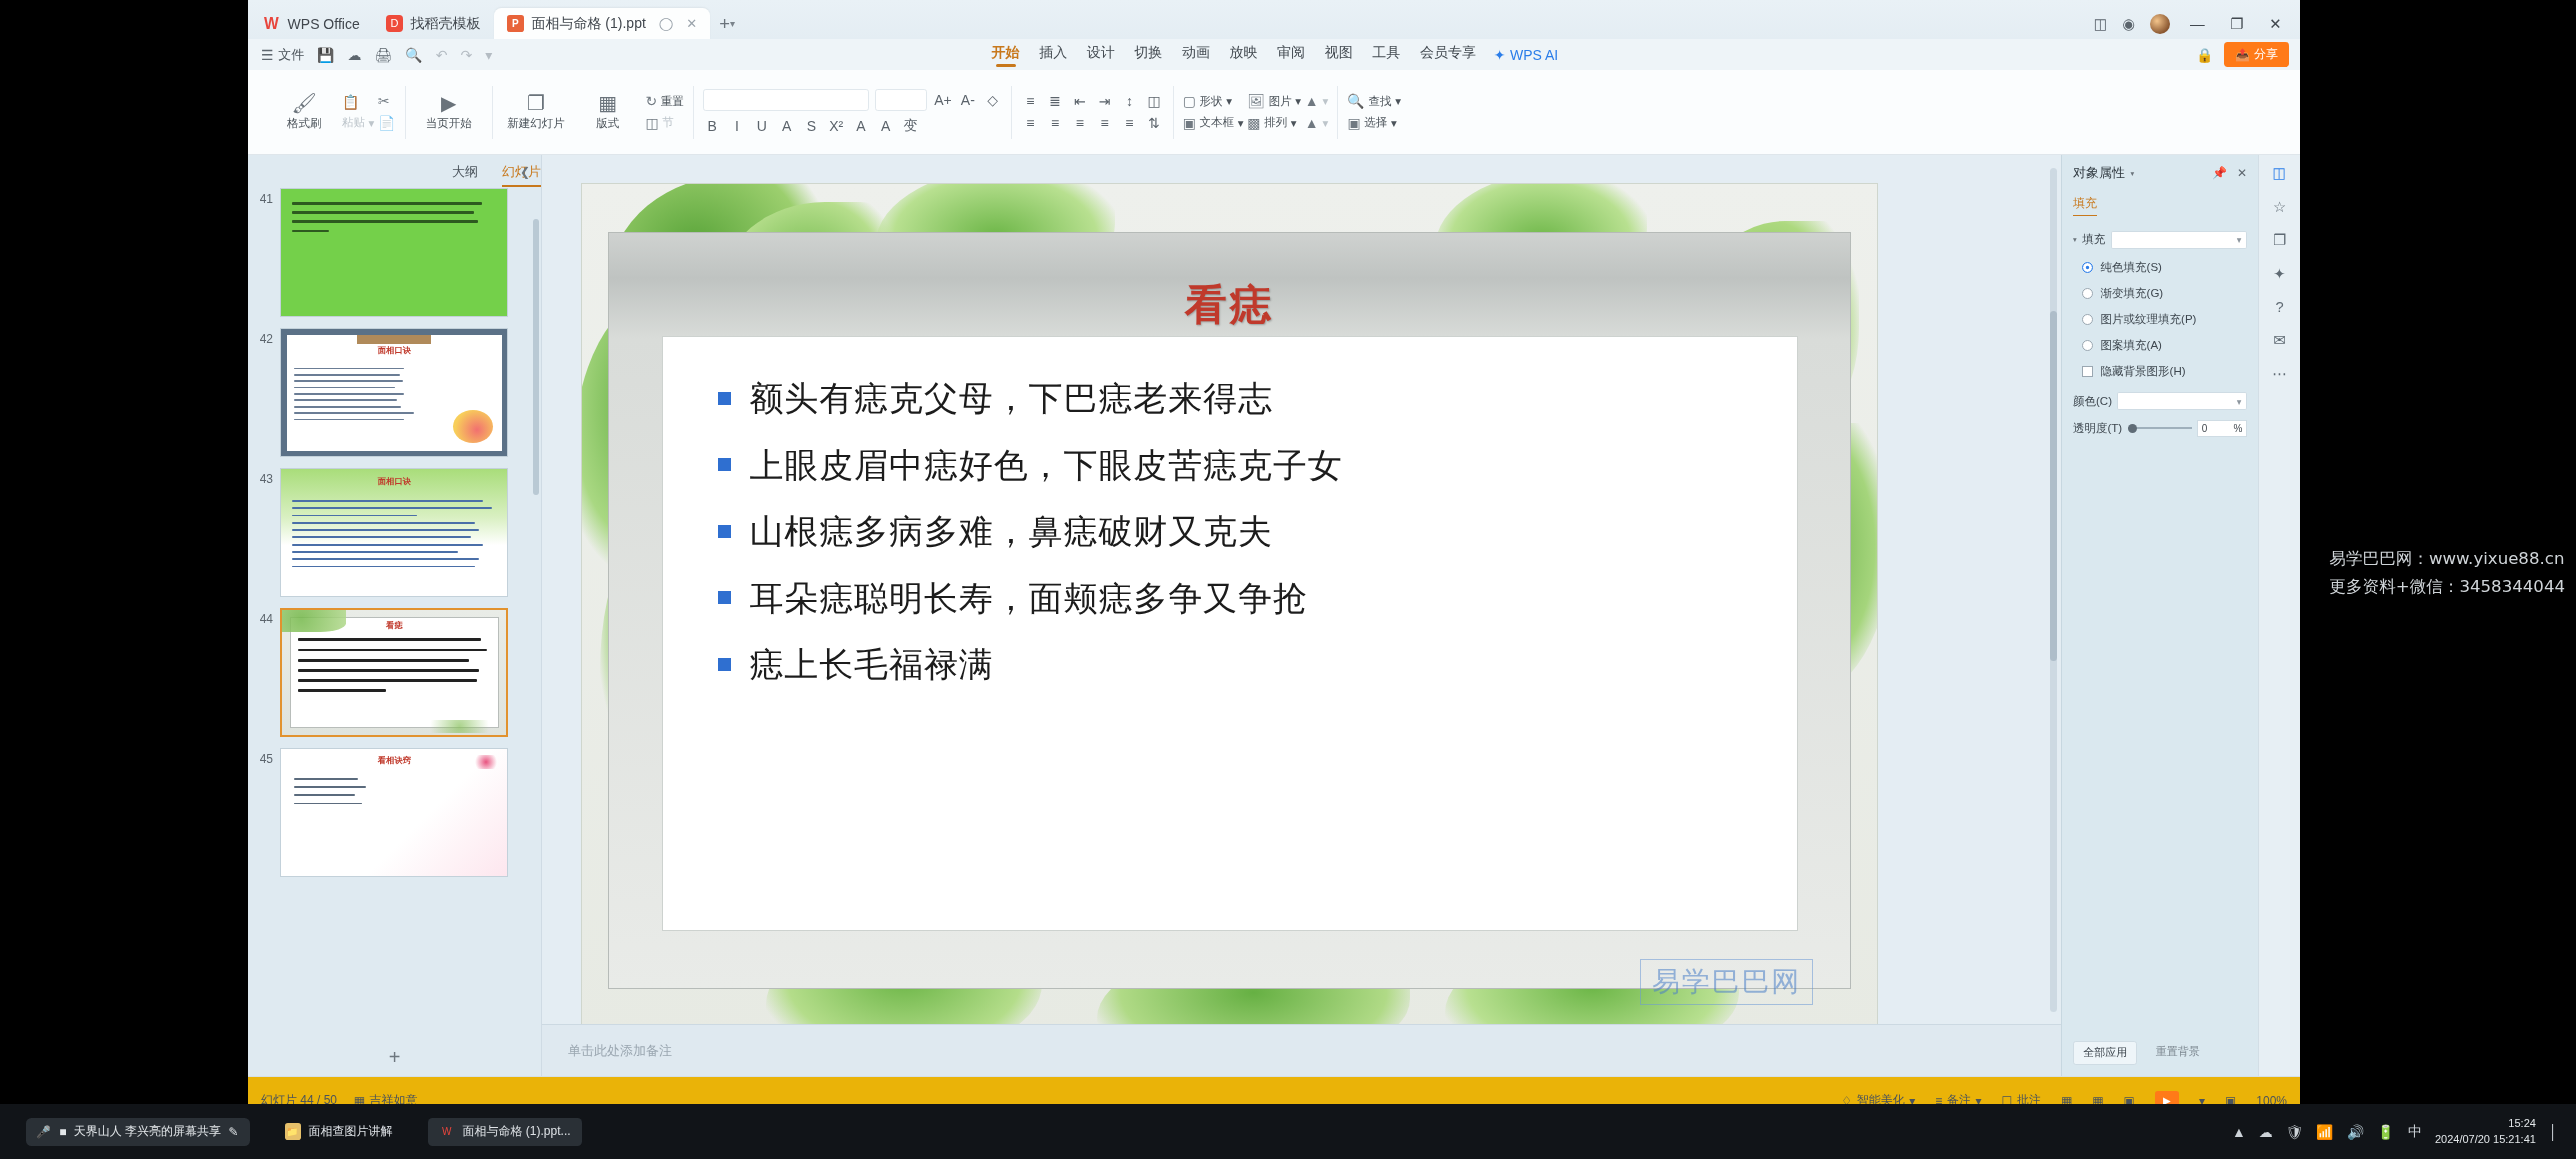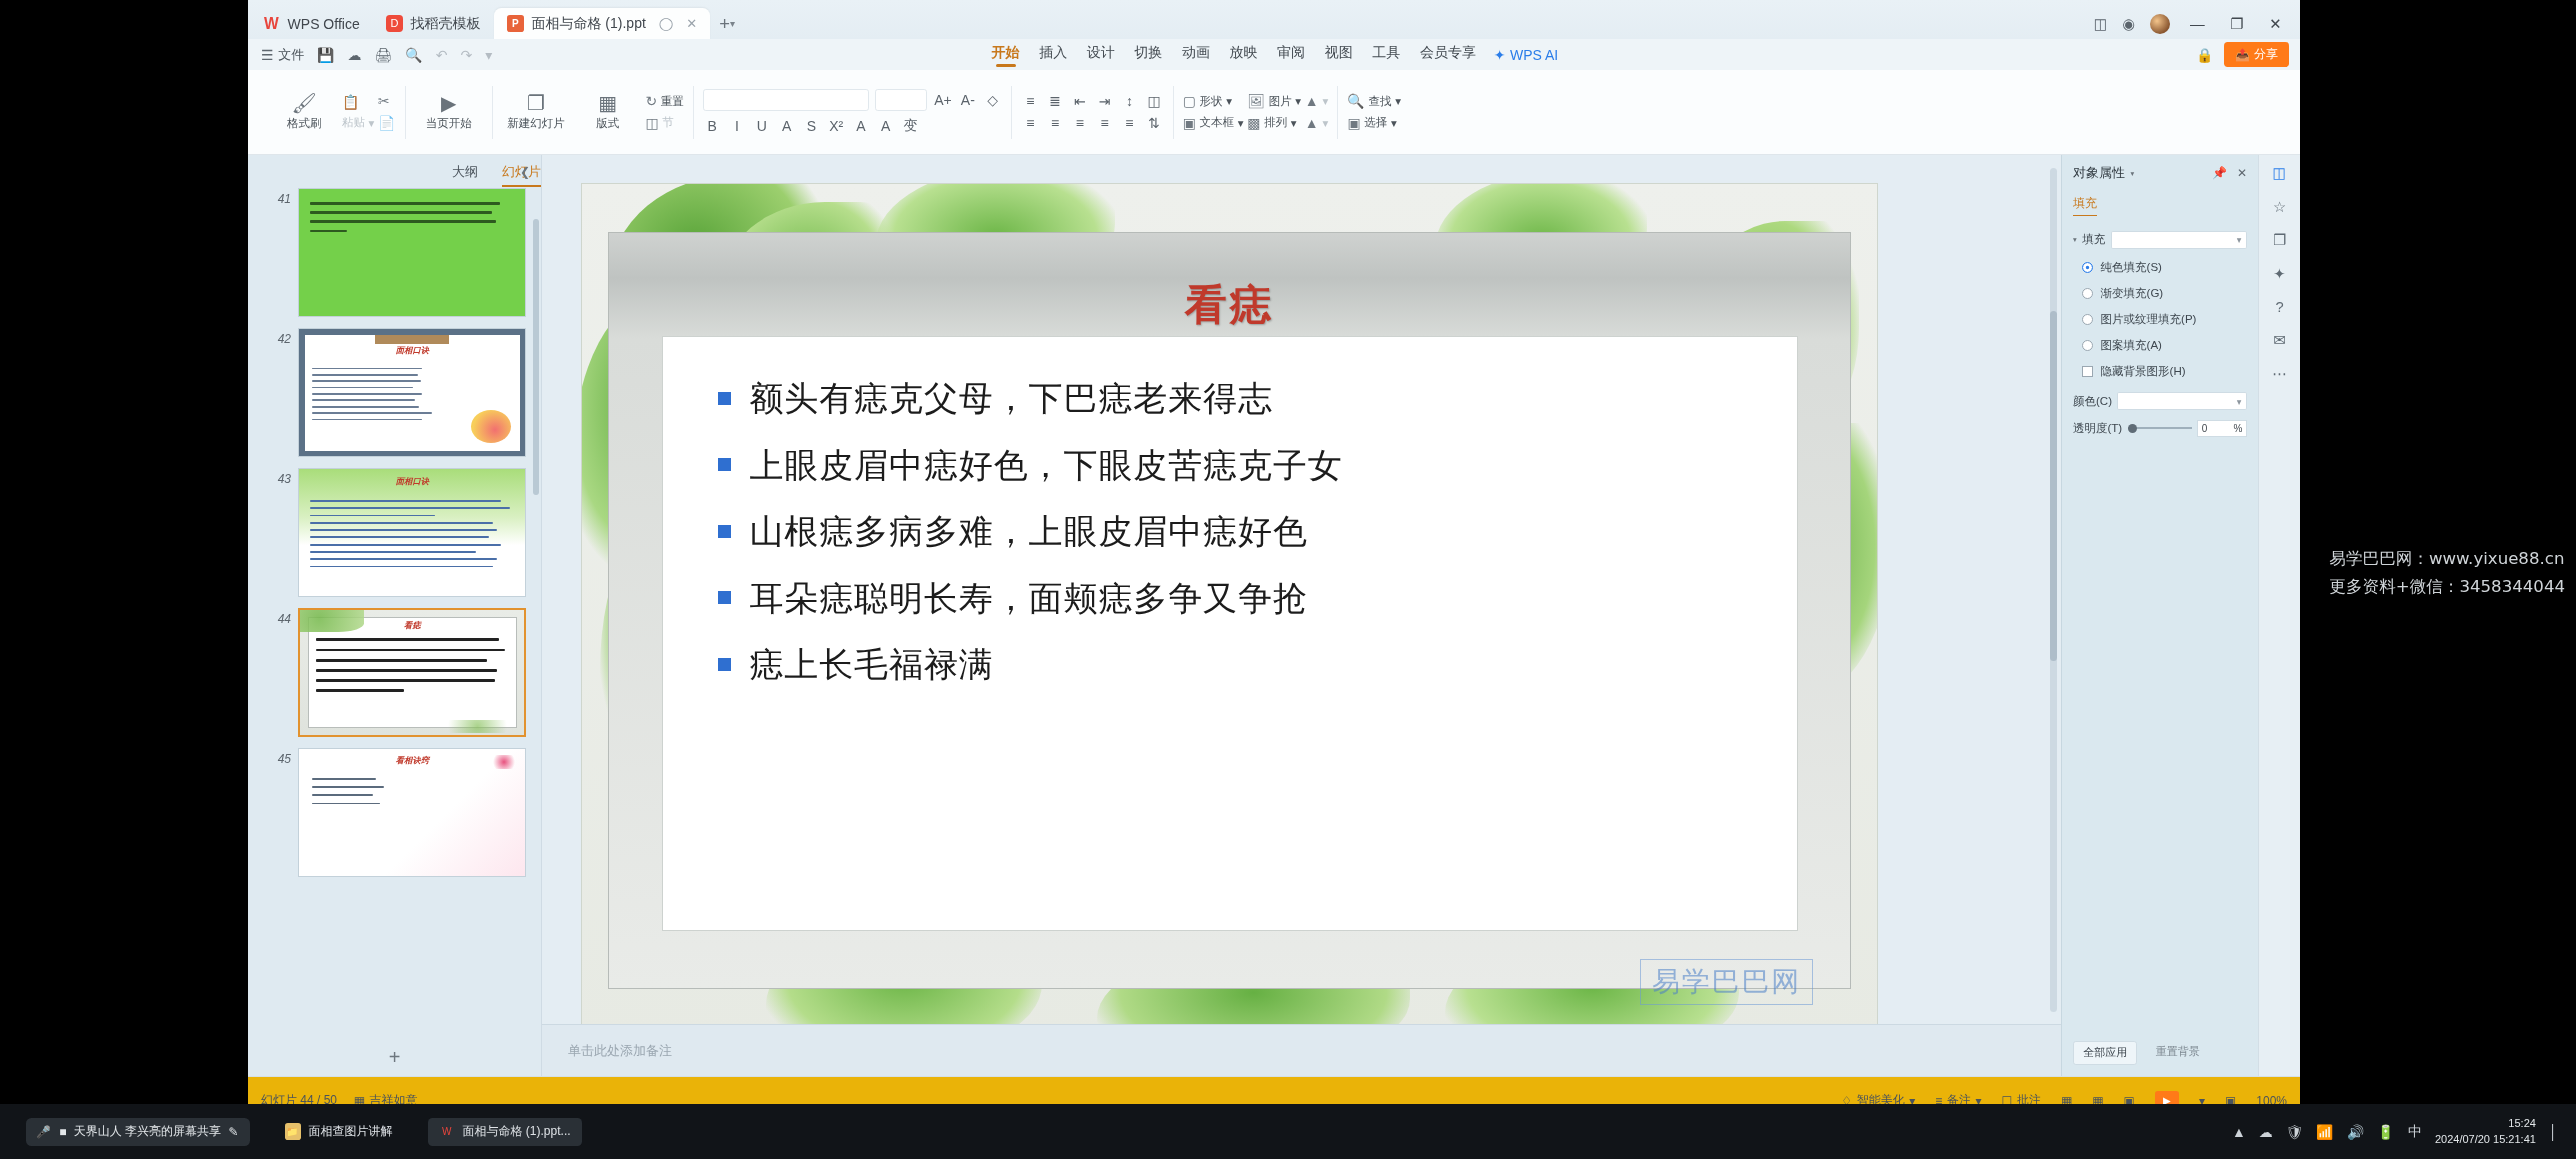--- a/index.html
+++ b/index.html
@@ -96,21 +96,21 @@
   
   .thumb-pane {
     position:absolute; left:0; top:155px; width:294px; bottom:48px;
     background:#dfeaf1; border-right:0.9px solid #cfdbe4;
   }
   .thumb-head { height:33px; display:flex; align-items:center; justify-content:flex-end; gap:24px;
                 font-size:13px; color:#4a535b; position:relative;}
   .thumb-head .th.active { color:#c8781c; position:relative; }
   .thumb-head .th.active::after{content:"";position:absolute;left:0;right:0;bottom:-6.4px;height:1.8px;background:#c8781c;}
   .collapse { position:absolute; right:11px; font-size:12px; color:#6b747c; }
-  .thumb-list { position:absolute; left:0; right:0; top:33px; bottom:37px; overflow:hidden; padding-left:23px;font-style:italic;}
+  .thumb-list { position:absolute; left:0; right:0; top:33px; bottom:37px; overflow:hidden; padding-left:5px;}
   .thumb-item { display:flex; align-items:flex-start; gap:7.4px; margin-bottom:11px; }
   .tnum { width:20px; text-align:right; font-size:12px; color:#5c656d; padding-top:3.7px;}
   .tbox { width:228px; height:129px; background:#fff; border:0.9px solid #c3d1da; position:relative; overflow:hidden;}
   .tbox.sel { border:2.8px solid #e2922e; }
   .tline { height:3.7px; background:#9fb3c3; margin:2.8px 7.4px; border-radius:0.9px;}
   .tt { font-size:8.3px; color:#c0392b; text-align:center; font-weight:700; padding-top:4.6px;}
   .add-slide { position:absolute; left:0; right:0; bottom:7.4px; text-align:center; font-size:20px; color:#6e777f;}
   .scrollbar { position:absolute; right:1.8px; top:64px; width:6.4px; height:276px; background:#b9c9d4; border-radius:3.7px;}
 
   
@@ -580,21 +580,21 @@
               <div class="bullet">
                 <span class="sq"></span>
                 <span class="bt">额头有痣克父母，下巴痣老来得志</span>
               </div>
               <div class="bullet">
                 <span class="sq"></span>
                 <span class="bt">上眼皮眉中痣好色，下眼皮苦痣克子女</span>
               </div>
               <div class="bullet">
                 <span class="sq"></span>
-                <span class="bt">山根痣多病多难，上眼皮眉中痣好色</span>
+                <span class="bt">山根痣多病多难，鼻痣破财又克夫</span>
               </div>
               <div class="bullet">
                 <span class="sq"></span>
                 <span class="bt">耳朵痣聪明长寿，面颊痣多争又争抢</span>
               </div>
               <div class="bullet">
                 <span class="sq"></span>
                 <span class="bt">痣上长毛福禄满</span>
               </div>
             </div>

